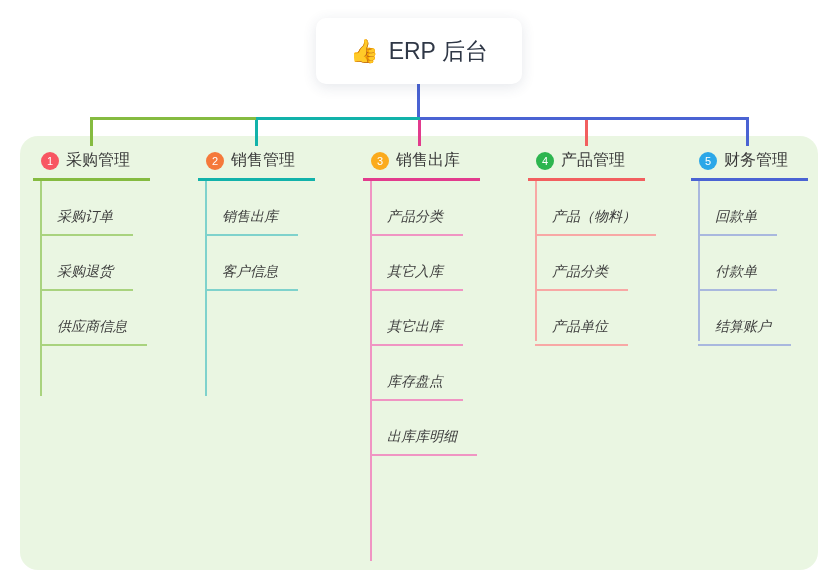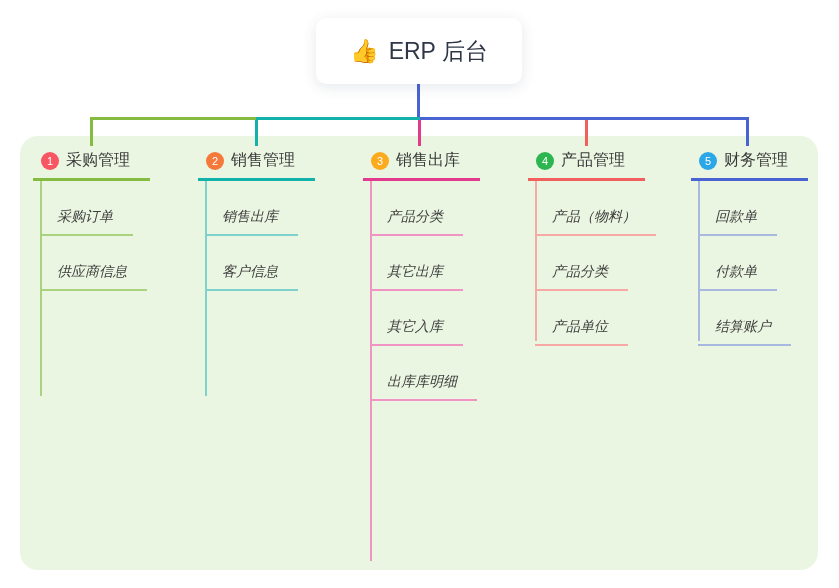--- a/index.html
+++ b/index.html
@@ -78,20 +78,23 @@
   <div class="branch b1">
     <div class="branch-head">
       <span class="badge">1</span>
       <span>采购管理</span>
     </div>
     <div class="vline" style="height:215px;"></div>
     <div class="child">
         <div class="child-box">采购订单</div>
       </div>
     <div class="child">
+        <div class="child-box">采购退货</div>
+      </div>
+    <div class="child">
         <div class="child-box">供应商信息</div>
       </div>
   </div>
 
   <div class="branch b2">
     <div class="branch-head">
       <span class="badge">2</span>
       <span>销售管理</span>
     </div>
     <div class="vline" style="height:215px;"></div>
@@ -106,24 +109,27 @@
   <div class="branch b3">
     <div class="branch-head">
       <span class="badge">3</span>
       <span>销售出库</span>
     </div>
     <div class="vline" style="height:380px;"></div>
     <div class="child">
         <div class="child-box">产品分类</div>
       </div>
     <div class="child">
+        <div class="child-box">其它入库</div>
+      </div>
+    <div class="child">
         <div class="child-box">其它出库</div>
       </div>
     <div class="child">
-        <div class="child-box">其它入库</div>
+        <div class="child-box">库存盘点</div>
       </div>
     <div class="child">
         <div class="child-box">出库库明细</div>
       </div>
   </div>
 
   <div class="branch b4">
     <div class="branch-head">
       <span class="badge">4</span>
       <span>产品管理</span>

